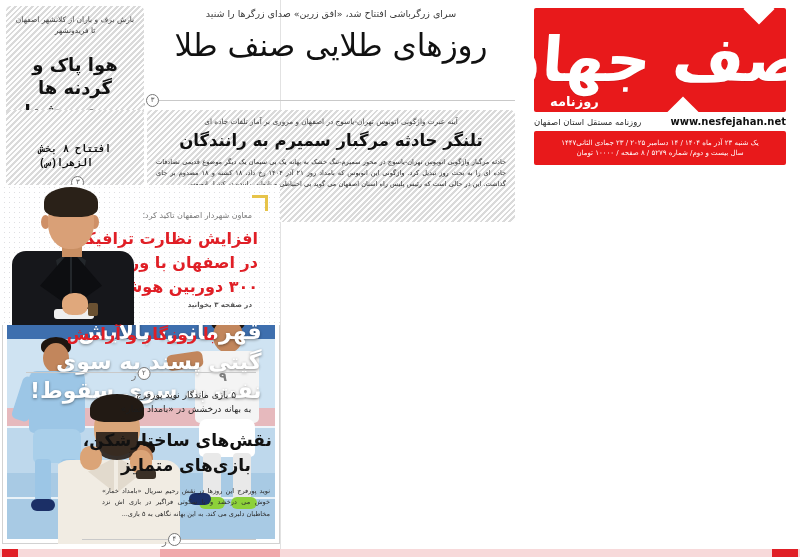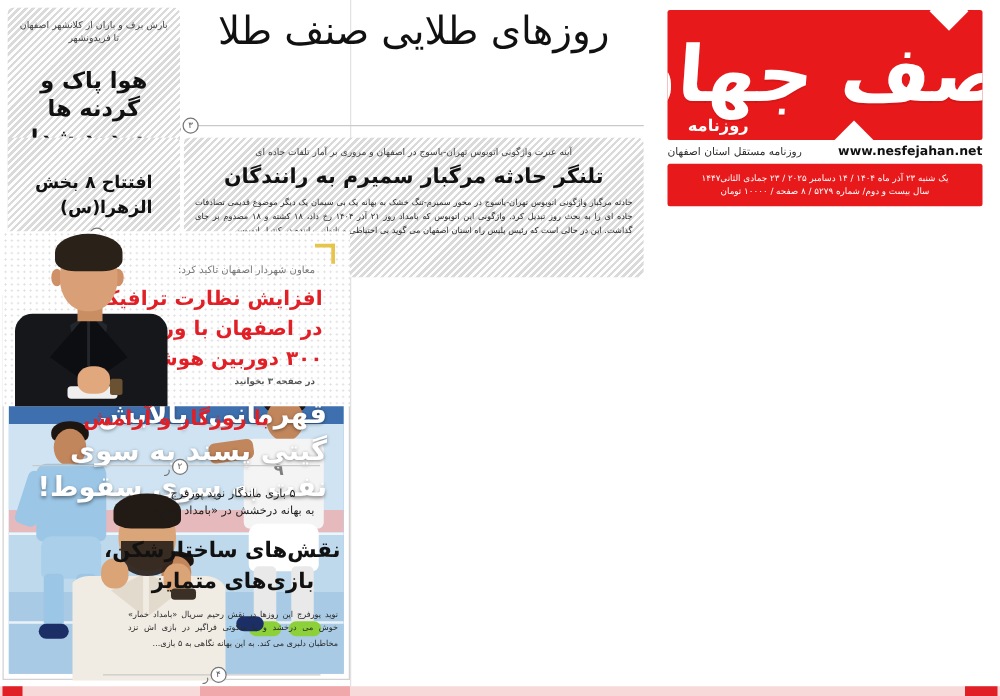--- a/index.html
+++ b/index.html
@@ -117,21 +117,21 @@
   }
   .second-more{ font-size:6.6px; font-weight:bold; color:#111; text-align:left; margin-top:3px; }
 
   
   .hospital{
     position:absolute; right:656px; top:110px; width:138px; height:112px;
     display:flex; flex-direction:column; align-items:center; justify-content:center;
     padding:6px;
   }
   .hospital-title{
-    font-size:14px; font-weight:bold; color:#111; text-align:right; line-height:1.38;
+    font-size:10px; font-weight:bold; color:#111; text-align:left; line-height:1.38;font-family:Liberation Mono, monospace;
   }
   .hospital-mark{ margin-top:6px; }
 
   
   .sports{
     position:absolute; right:520px; top:236px; width:278px; height:308px;
     background:#ffffff; border:1px solid #d2d2d2; padding:4px;
   }
   .sports-photo{
     position:absolute; inset:4px; overflow:hidden; background:#9fc2df;
@@ -346,20 +346,21 @@
       <div class="mast-url">www.nesfejahan.net</div>
       <div class="mast-sub">روزنامه مستقل استان اصفهان</div>
     </div>
     <div class="datebar">
       <div>یک شنبه ۲۳ آذر ماه ۱۴۰۴ / ۱۴ دسامبر ۲۰۲۵ / ۲۳ جمادی الثانی۱۴۴۷</div>
       <div>سال بیست و دوم/ شماره ۵۲۷۹ / ۸ صفحه / ۱۰۰۰۰ تومان</div>
     </div>
   </div>
 
   <div class="lead">
+    <div class="lead-kicker">سرای زرگرباشی افتتاح شد، «افق زرین» صدای زرگرها را شنید</div>
     <div class="lead-title">روزهای طلایی صنف طلا</div>
   </div>
   <div class="lead-rule rule"></div>
   <div class="lead-mark pagemark-wrap">
     <span class="pagemark">۳</span>
     <span class="pagemark-tail">ر</span>
   </div>
 
   <div class="weather striped">
     <div class="weather-kicker">

